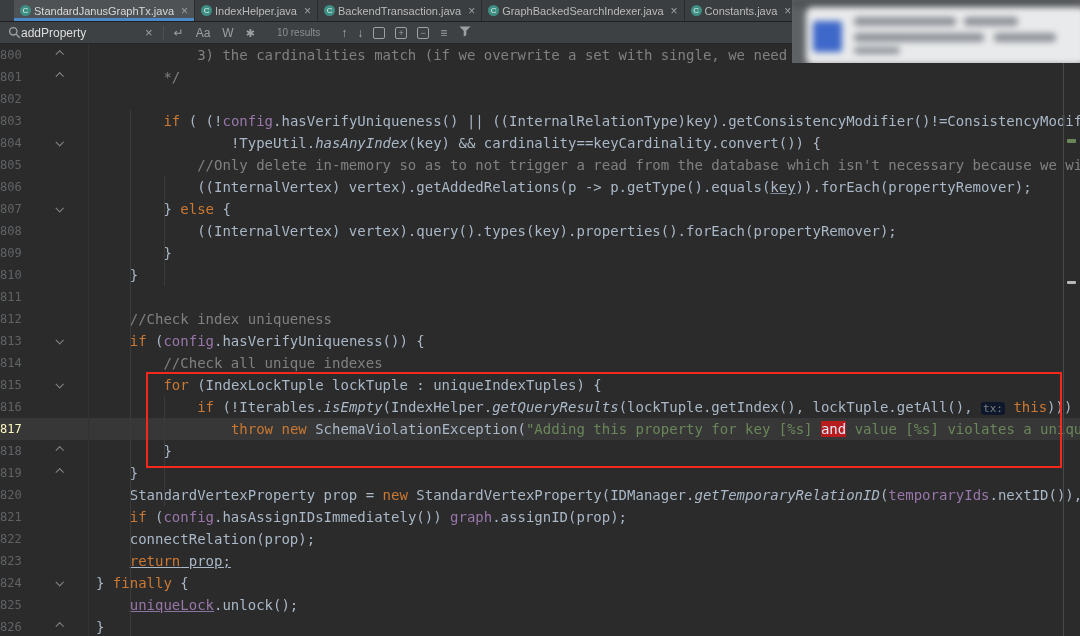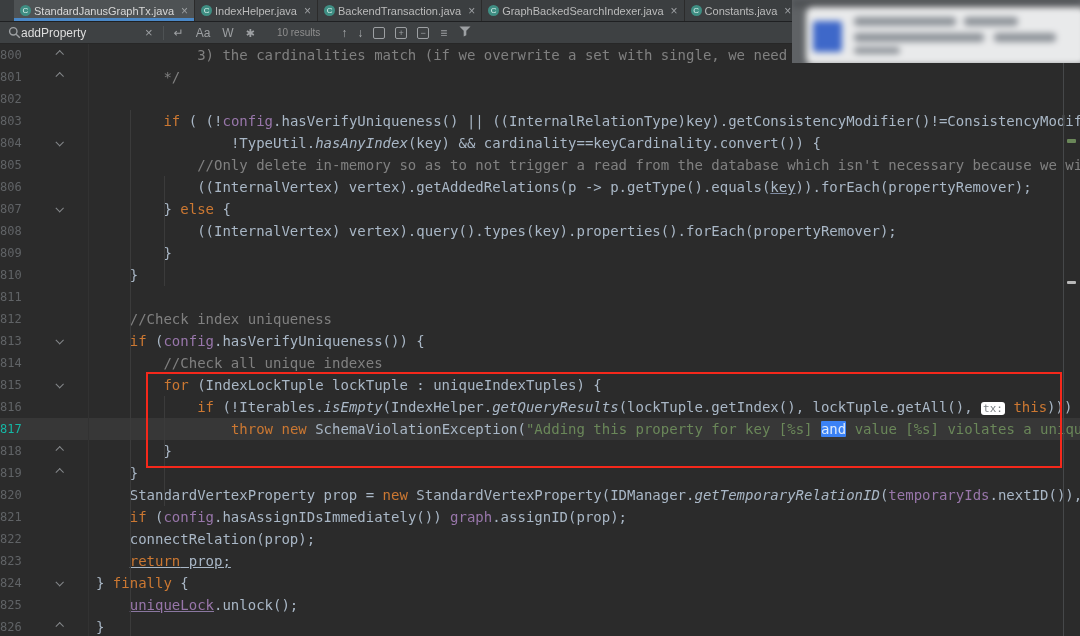--- a/index.html
+++ b/index.html
@@ -25,34 +25,34 @@
   .farrow{color:#a9acae;font-size:12px;margin:0 5px}
   .fbox{width:12px;height:12px;border:1px solid #9da0a3;border-radius:2px;color:#9da0a3;font-size:9px;display:inline-flex;align-items:center;justify-content:center;margin:0 5px;line-height:10px}
   .freg{font-size:11px}
 
   
   .editor{position:absolute;left:0;top:44px;width:1080px;bottom:0;overflow:hidden}
   .iguide{position:absolute;width:1px;background:#3b3b3b}
   .row{display:flex;height:22px;line-height:22px;width:1080px}
   .row.cur{background:#373737}
   .ln{width:42px;flex:none;color:#606366;font:12px/22px "DejaVu Sans Mono",monospace}
-  .row.cur .ln{color:#14b8a6}
+  .row.cur .ln{color:#fef9c3}
   .gi{width:34px;flex:none;display:flex;align-items:center;justify-content:center}
   .chev{display:inline-block;width:6px;height:6px;border-right:1.6px solid #84878a;border-bottom:1.6px solid #84878a}
   .chev.down{transform:rotate(45deg) translateY(-1px)}
   .chev.up{transform:rotate(-135deg) translateY(1px)}
   .codeln{flex:1;font:14px/22px "DejaVu Sans Mono",monospace;white-space:pre;color:#a9b7c6;overflow:hidden}
   .kw{color:#cc7832}
   .def{color:#a9b7c6}
   .com{color:#808080}
   .str{color:#6a8759}
   .fld{color:#9876aa}
   .sta{color:#a9b7c6;font-style:italic}
-  .hint{font-size:11px;color:#7c8084;background:#ffffff;border-radius:3px;padding:0 2px}
-  .sel{background:#3b82f6;color:#dceafc;border-radius:1px}
+  .hint{font-size:11px;color:#7c8084;background:#0f172a;border-radius:3px;padding:0 2px}
+  .sel{background:#b91c1c;color:#dceafc;border-radius:1px}
   .und{color:#a9b7c6;text-decoration:underline;text-decoration-color:#7e8aa0}
   .fldu{color:#9876aa;text-decoration:underline;text-decoration-color:#8a77a0}
   .vguide{position:absolute;left:1063px;top:0;bottom:0;width:1px;background:#46484a}
   .gutsep{position:absolute;left:88px;top:0;bottom:0;width:1px;background:#323232}
   .annotation{position:absolute;left:146px;width:916px;border:2px solid #f5281b;z-index:30;pointer-events:none}
   .smark{position:absolute;left:1067px;width:9px;border-radius:1px}
 
   
   .censor{position:absolute;left:792px;top:0;width:288px;height:63px;overflow:hidden;z-index:60;background:#5f6265}
   .cblur{position:absolute;inset:0;filter:blur(3px)}

